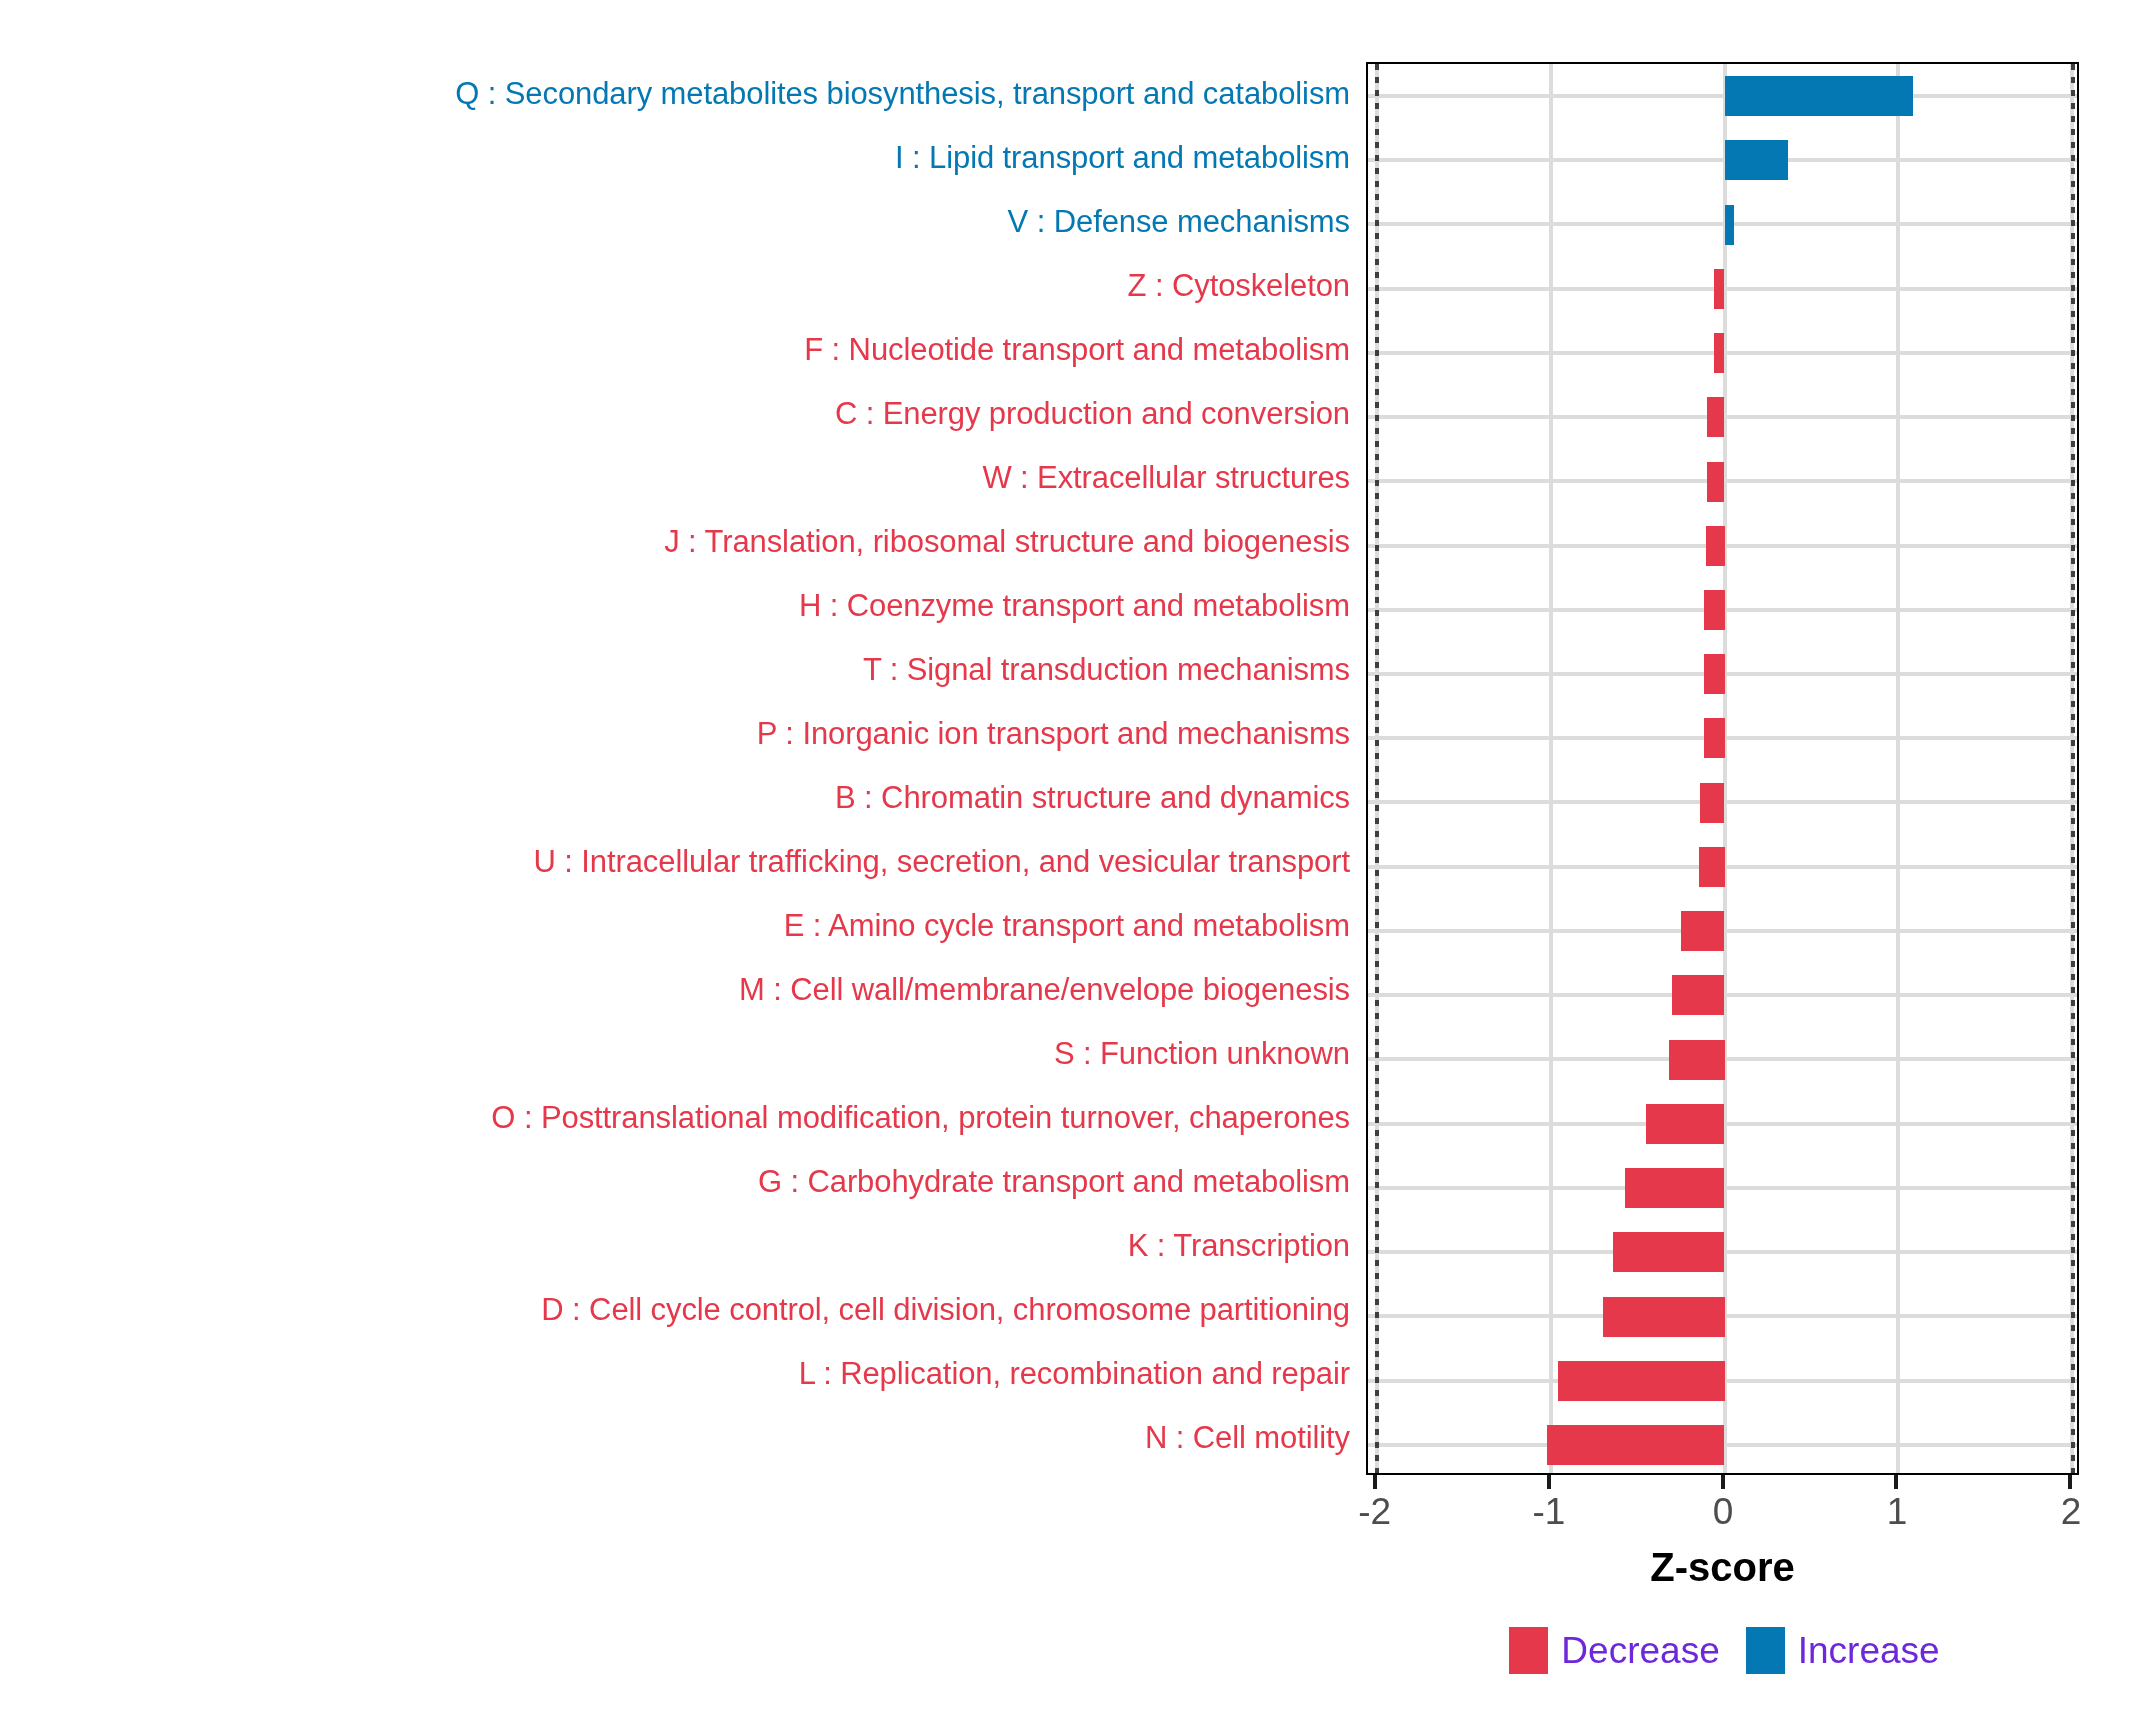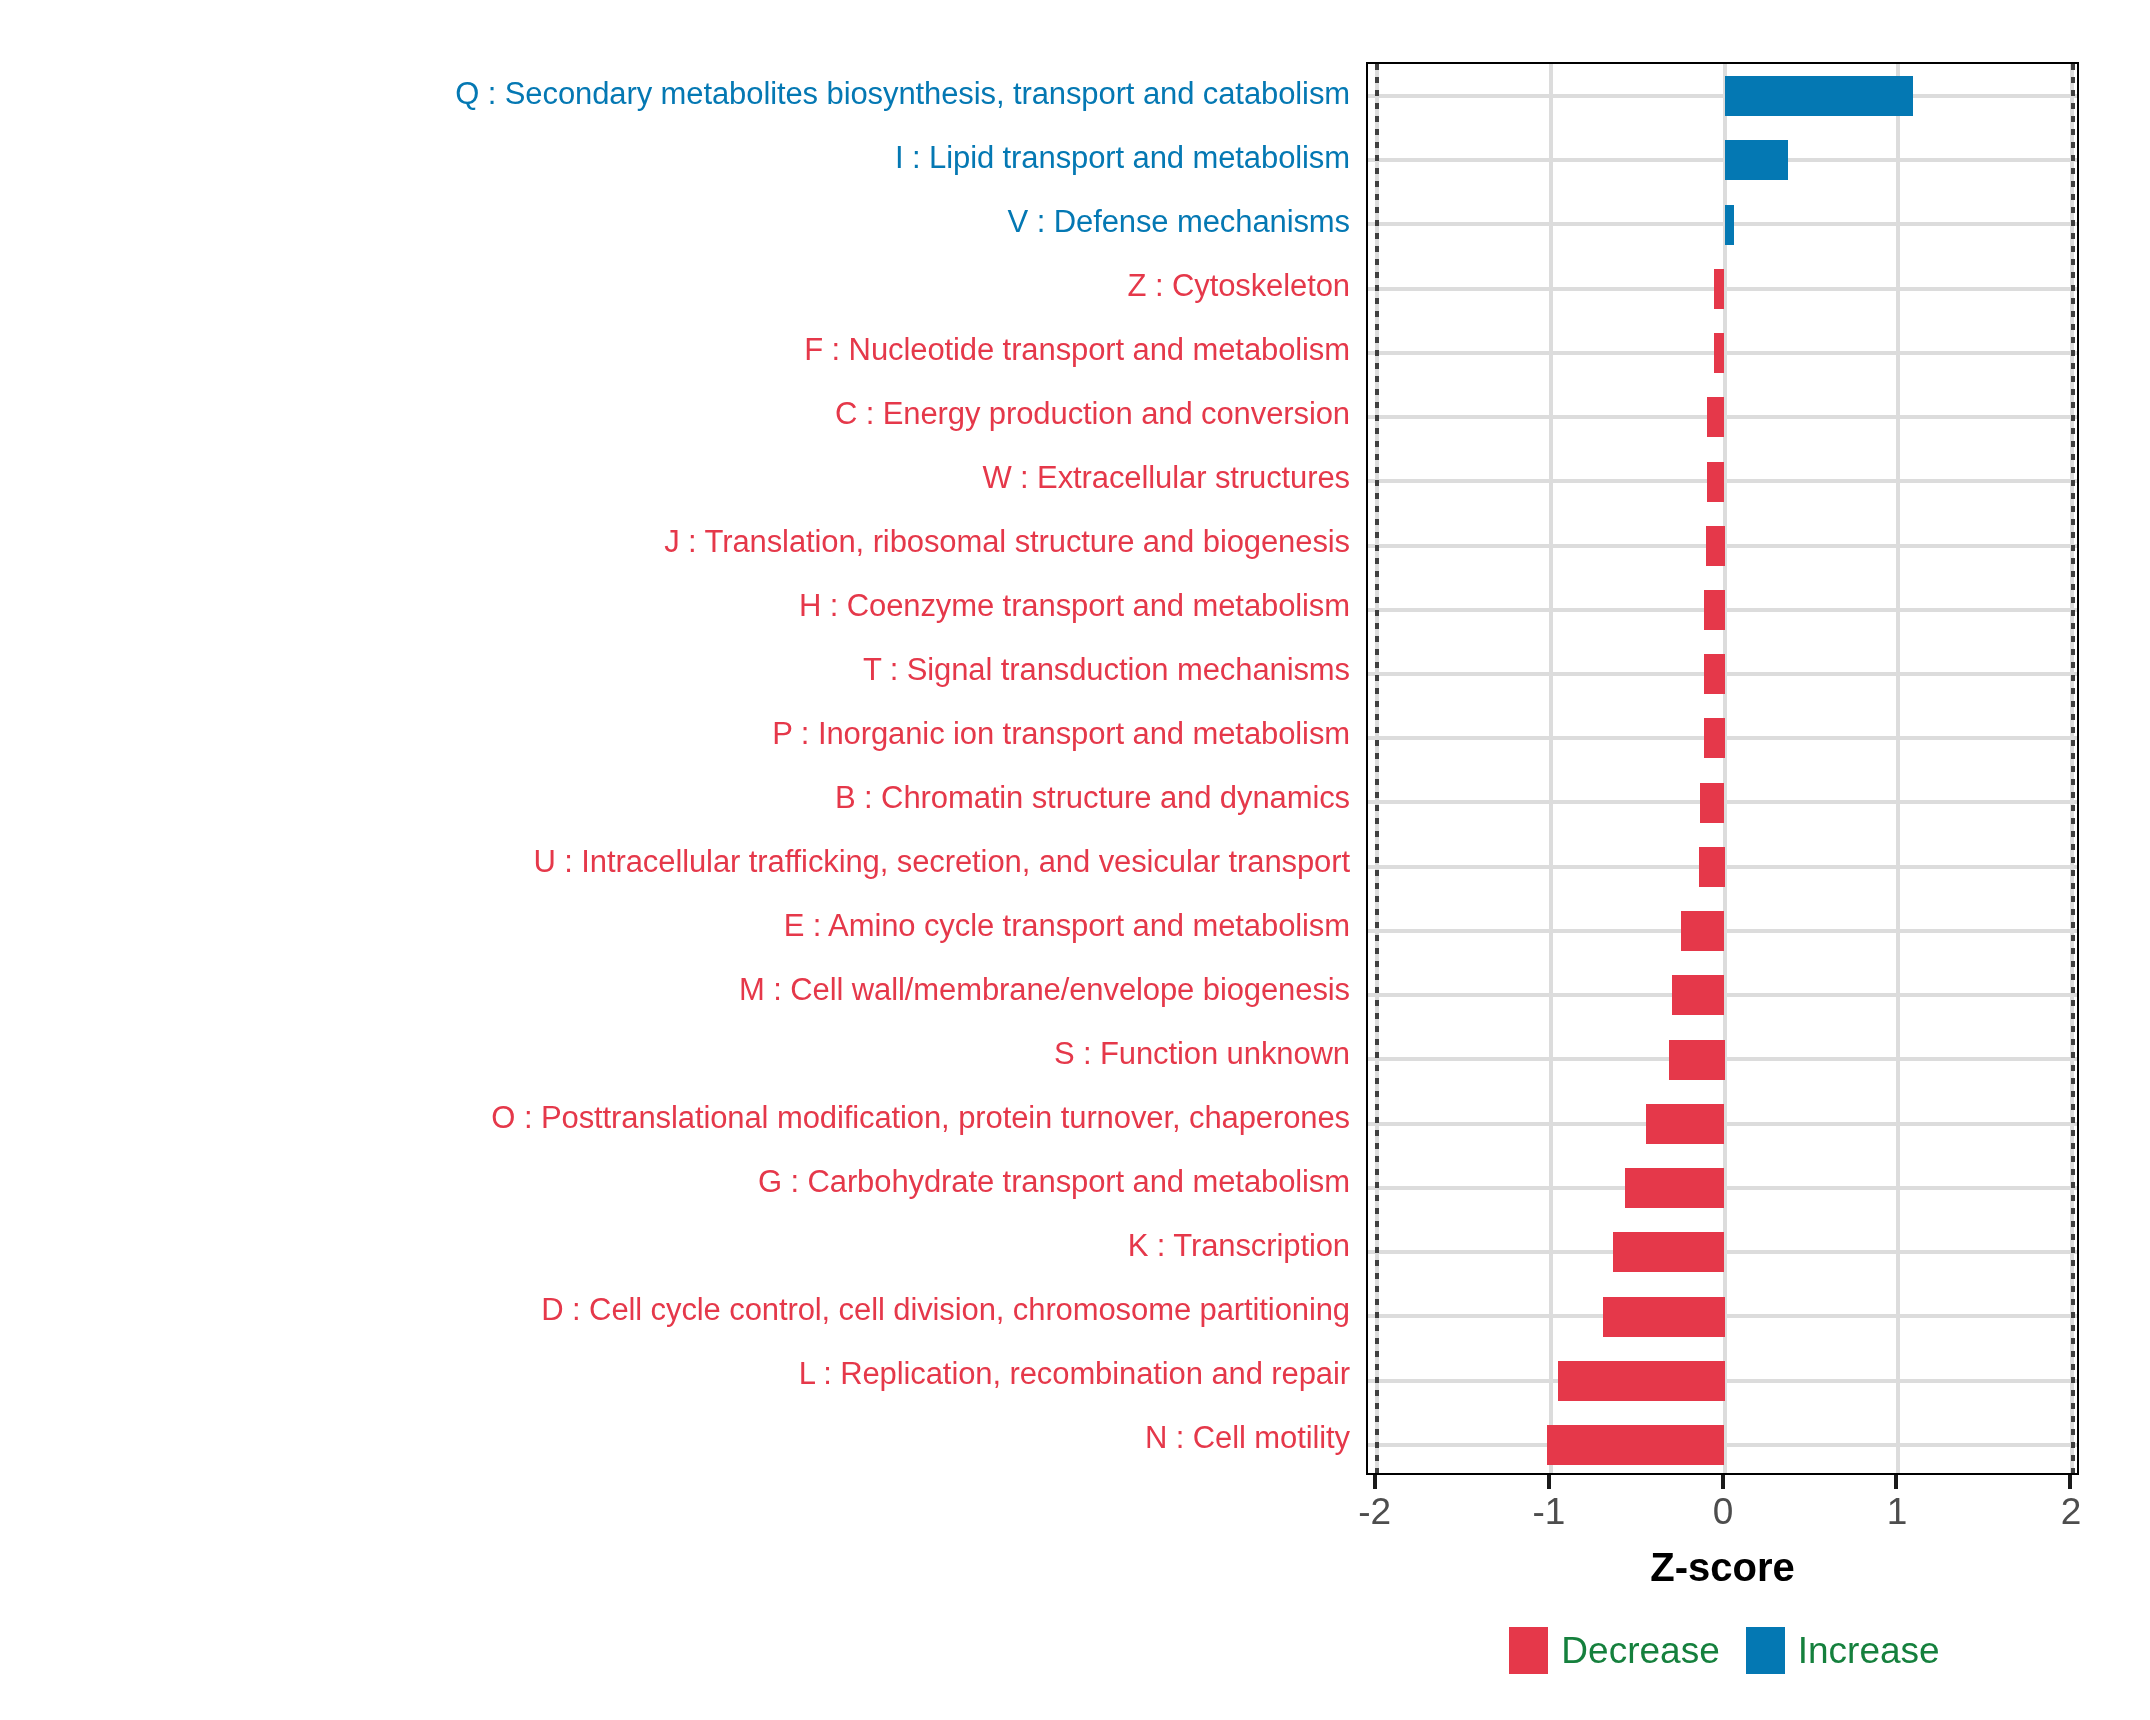--- a/index.html
+++ b/index.html
@@ -56,39 +56,39 @@
 
   
   #legend{
     position:absolute;left:1366px;top:1627px;width:717px;
     display:flex;align-items:center;justify-content:center;gap:26px;
   }
   .legend-item{display:flex;align-items:center;gap:13px;}
   .swatch{width:39px;height:47px;}
   .swatch.dec{background:#E5384A;}
   .swatch.inc{background:#0478B3;}
-  .legend-label{font-size:37px;color:#15803d;}
+  .legend-label{font-size:37px;color:#6d28d9;}
 </style>
 </head>
 <body>
 
 <div id="root">
 
   <div id="labels">
       <div class="cat-row inc" style="height: 64px;">Q : Secondary metabolites biosynthesis, transport and catabolism</div>
       <div class="cat-row inc" style="height: 64px;">I : Lipid transport and metabolism</div>
       <div class="cat-row inc" style="height: 64px;">V : Defense mechanisms</div>
       <div class="cat-row dec" style="height: 64px;">Z : Cytoskeleton</div>
       <div class="cat-row dec" style="height: 64px;">F : Nucleotide transport and metabolism</div>
       <div class="cat-row dec" style="height: 64px;">C : Energy production and conversion</div>
       <div class="cat-row dec" style="height: 64px; text-align: right;">W : Extracellular structures</div>
       <div class="cat-row dec" style="height: 64px;">J : Translation, ribosomal structure and biogenesis</div>
       <div class="cat-row dec" style="height: 64px;">H : Coenzyme transport and metabolism</div>
       <div class="cat-row dec" style="height: 64px;">T : Signal transduction mechanisms</div>
-      <div class="cat-row dec" style="height: 64px;">P : Inorganic ion transport and metabolism</div>
+      <div class="cat-row dec" style="height: 64px;">P : Inorganic ion transport and mechanisms</div>
       <div class="cat-row dec" style="height: 64px;">B : Chromatin structure and dynamics</div>
       <div class="cat-row dec" style="height: 64px; padding-left: 16px;">U : Intracellular trafficking, secretion, and vesicular transport</div>
       <div class="cat-row dec" style="height: 64px;">E : Amino cycle transport and metabolism</div>
       <div class="cat-row dec" style="height: 64px; padding-left: 27px;">M : Cell wall/membrane/envelope biogenesis</div>
       <div class="cat-row dec" style="height: 64px;">S : Function unknown</div>
       <div class="cat-row dec" style="height: 64px;">O : Posttranslational modification, protein turnover, chaperones</div>
       <div class="cat-row dec" style="height: 64px;">G : Carbohydrate transport and metabolism</div>
       <div class="cat-row dec" style="height: 64px;">K : Transcription</div>
       <div class="cat-row dec" style="height: 64px;">D : Cell cycle control, cell division, chromosome partitioning</div>
       <div class="cat-row dec" style="height: 64px;">L : Replication, recombination and repair</div>

